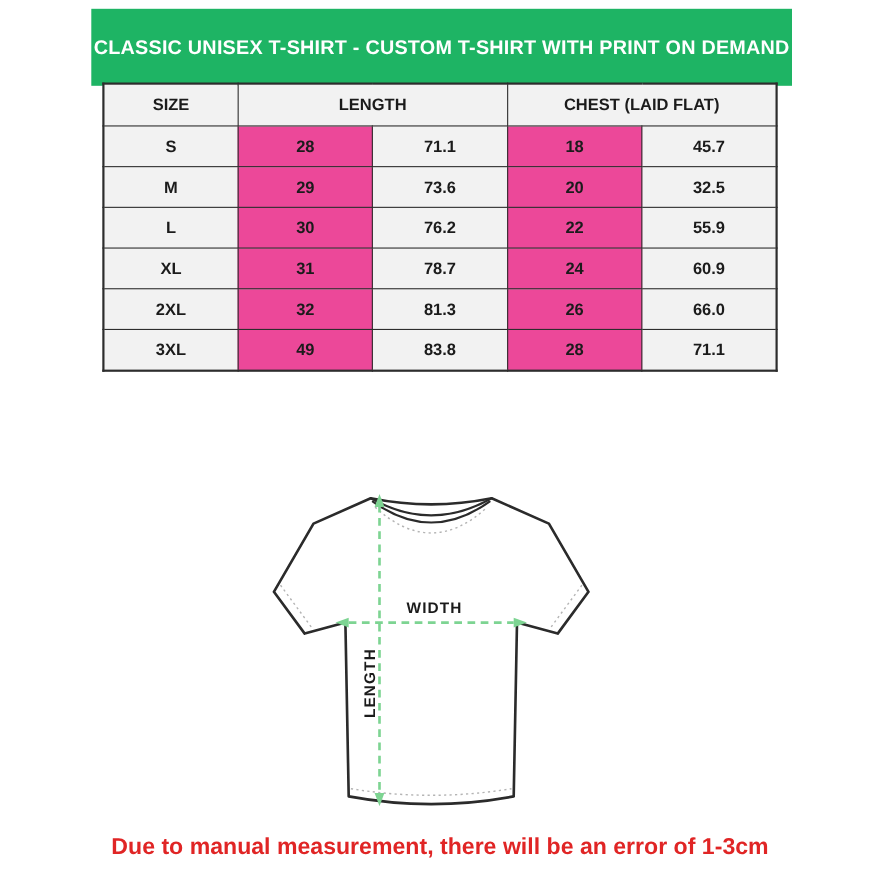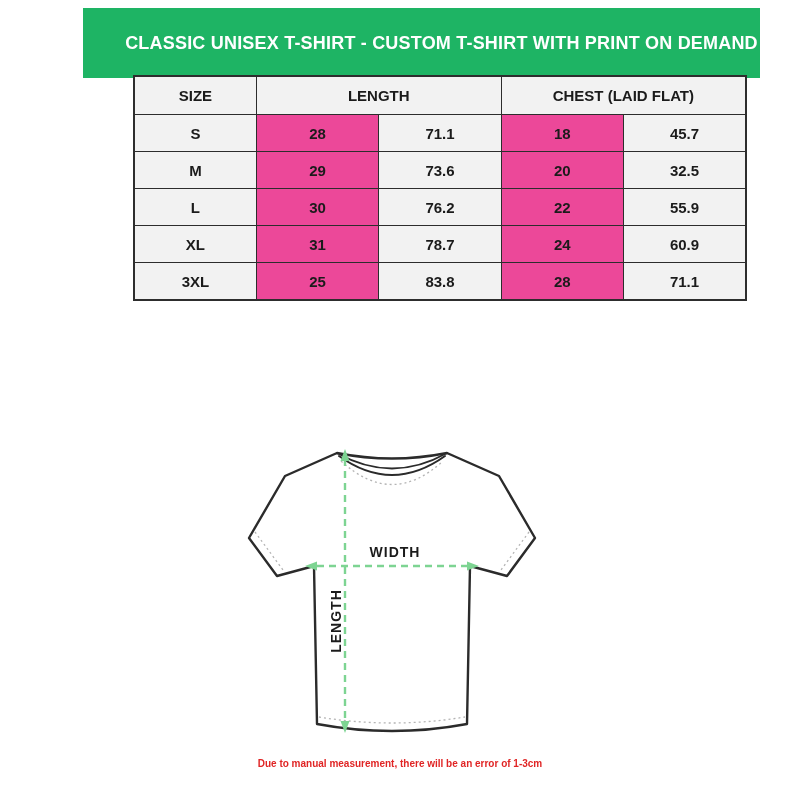--- a/index.html
+++ b/index.html
@@ -8,40 +8,39 @@
     width: 800px; height: 800px;
     background: #ffffff;
     font-family: "Liberation Sans", "DejaVu Sans", sans-serif;
     overflow: hidden;
   }
   .banner {
     position: absolute;
     left: 83px; top: 8px;
     width: 637px; height: 70px;
     background: #1eb464;
-    display: flex; align-items: center; justify-content: center; padding-left: 40px;
+    display: flex; align-items: center; justify-content: center;
   }
   .banner-title {
     color: #ffffff;
     font-size: 18px;
     font-weight: 700;
     letter-spacing: 0.2px;
     white-space: nowrap;
   }
   .chart-wrap {
     position: absolute;
     left: 93px; top: 75px;
     width: 614px;
   }
   table.size-chart {
     width: 100%;
     border-collapse: collapse;
     table-layout: fixed;
     border: 2.5px solid #2d2d2d;
-    margin-left: 40px;
   }
   table.size-chart th, table.size-chart td {
     border: 1.5px solid #2d2d2d;
     text-align: center;
     vertical-align: middle;
     font-size: 15px;
     color: #1b1b1b;
   }
   table.size-chart th {
     height: 35px;
@@ -58,21 +57,21 @@
     position: absolute;
     left: 237px; top: 436px;
     width: 310px; height: 322px;
   }
   .note {
     position: absolute;
     left: 0; top: 758px;
     width: 800px;
     text-align: center;
     color: #e02525;
-    font-size: 10px;
+    font-size: 21px;
     font-weight: 700;
   }
   svg .shirt-stroke { fill: #ffffff; stroke: #2b2b2b; stroke-width: 2.4; stroke-linejoin: round; }
   svg .detail-stroke { fill: none; stroke: #2b2b2b; stroke-width: 2; stroke-linecap: round; }
   svg .stitch { fill: none; stroke: #b4b4b4; stroke-width: 1.3; stroke-dasharray: 2 3; }
   svg .arrow-line { fill: none; stroke: #7dd492; stroke-width: 2.4; stroke-dasharray: 7 5; }
   svg .arrow-head { fill: #7dd492; stroke: none; }
   svg .dim-label {
     font-family: "Liberation Sans", "DejaVu Sans", sans-serif;
     font-size: 14px; font-weight: 700; fill: #1b1b1b; letter-spacing: 1px;
@@ -126,22 +125,29 @@
           <td>55.9</td>
         </tr>
         <tr>
           <td>XL</td>
           <td>31</td>
           <td>78.7</td>
           <td>24</td>
           <td>60.9</td>
         </tr>
         <tr>
+          <td>2XL</td>
+          <td>32</td>
+          <td>81.3</td>
+          <td>26</td>
+          <td>66.0</td>
+        </tr>
+        <tr>
           <td>3XL</td>
-          <td>25</td>
+          <td>49</td>
           <td>83.8</td>
           <td>28</td>
           <td>71.1</td>
         </tr>
       </tbody>
     </table>
   </div>
 
   <div class="diagram">
     <svg width="310" height="322" viewBox="0 0 310 322" xmlns="http://www.w3.org/2000/svg">

